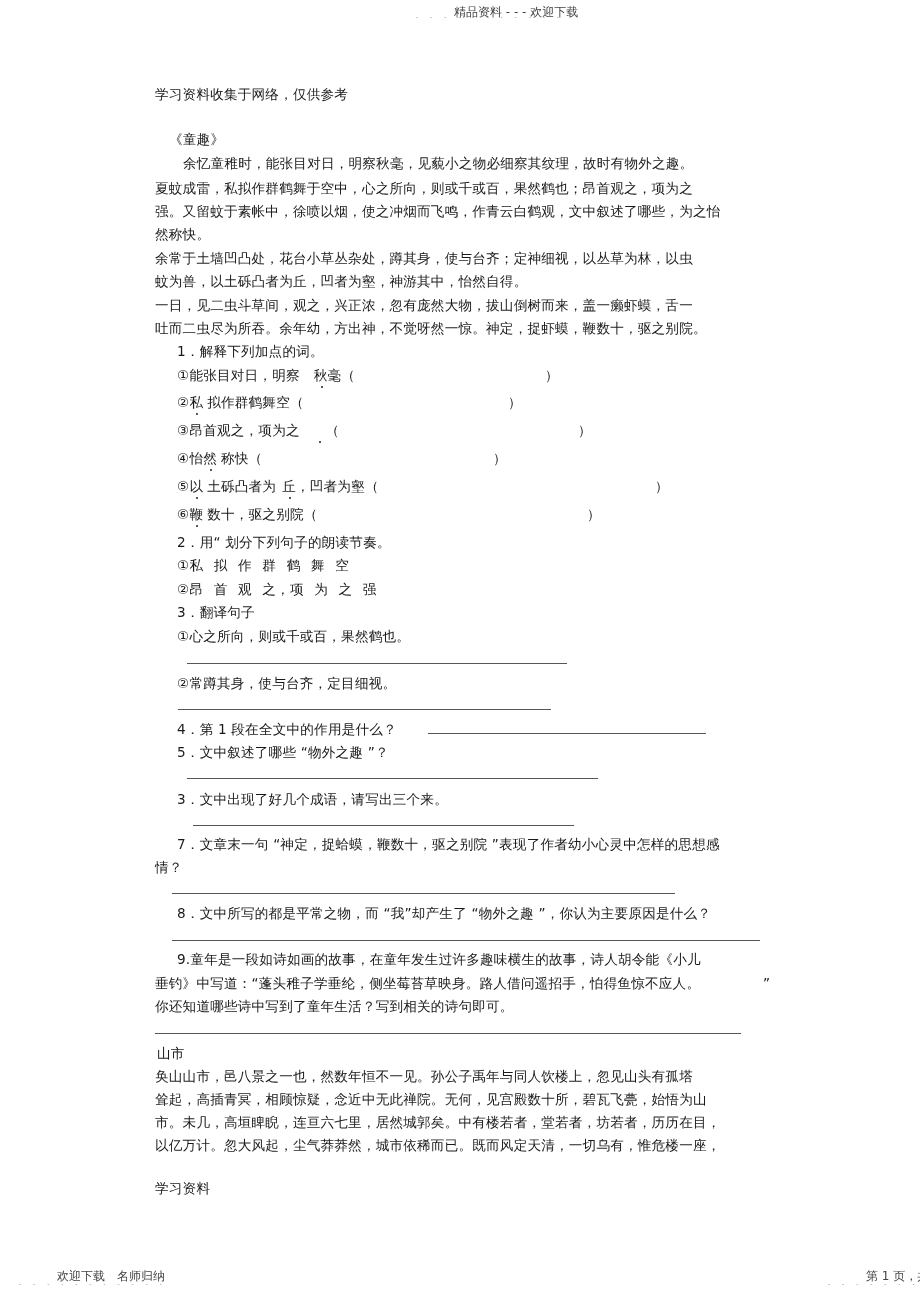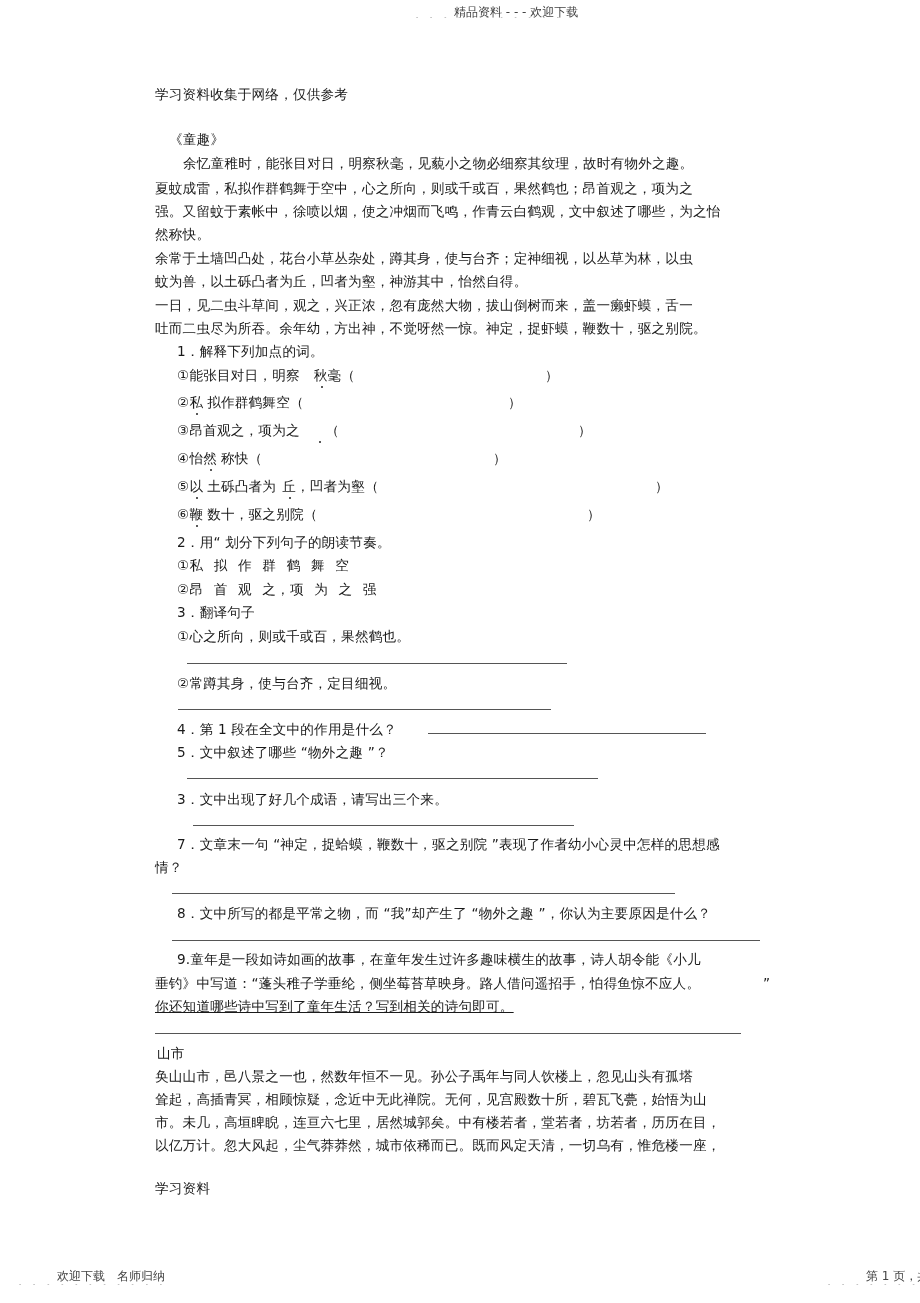--- a/index.html
+++ b/index.html
@@ -87,21 +87,21 @@
 <div class="abs t14" style="left:177px; top:836px;">7．文章末一句 “神定，捉蛤蟆，鞭数十，驱之别院 ”表现了作者幼小心灵中怎样的思想感</div>
 <div class="abs t14" style="left:155px; top:859px;">情？</div>
 <div class="line" style="left:172px; top:893px; width:503px;"></div>
 
 <div class="abs t14" style="left:177px; top:905px;">8．文中所写的都是平常之物，而 “我”却产生了 “物外之趣 ”，你认为主要原因是什么？</div>
 <div class="line" style="left:172px; top:940px; width:588px;"></div>
 
 <div class="abs t14" style="left:177px; top:951px;">9.童年是一段如诗如画的故事，在童年发生过许多趣味横生的故事，诗人胡令能《小儿</div>
 <div class="abs t14" style="left:155px; top:975px;">垂钓》中写道：“蓬头稚子学垂纶，侧坐莓苔草映身。路人借问遥招手，怕得鱼惊不应人。</div>
 <div class="abs t14" style="left:763px; top:975px;">”</div>
-<div class="abs t14" style="left:155px; top:998px;text-decoration:underline;">你还知道哪些诗中写到了童年生活？写到相关的诗句即可。</div>
+<div class="abs t14" style="left:155px; top:998px;">你还知道哪些诗中写到了童年生活？写到相关的诗句即可。</div>
 <div class="line" style="left:155px; top:1033px; width:586px;"></div>
 
 <div class="abs t14" style="left:157px; top:1045px;">山市</div>
 <div class="abs t14" style="left:155px; top:1068px;"> 奂山山市，邑八景之一也，然数年恒不一见。孙公子禹年与同人饮楼上，忽见山头有孤塔</div>
 <div class="abs t14" style="left:155px; top:1091px;">耸起，高插青冥，相顾惊疑，念近中无此禅院。无何，见宫殿数十所，碧瓦飞甍，始悟为山</div>
 <div class="abs t14" style="left:155px; top:1114px; word-spacing:4px;">市。未几，高垣睥睨，连亘六七里，居然城郭矣。中有楼若者，堂若者，坊若者，历历在目，</div>
 <div class="abs t14" style="left:155px; top:1137px; word-spacing:4px;">以亿万计。忽大风起，尘气莽莽然，城市依稀而已。既而风定天清，一切乌有，惟危楼一座，</div>
 
 <div class="abs t14" style="left:155px; top:1180px;">学习资料</div>
 

